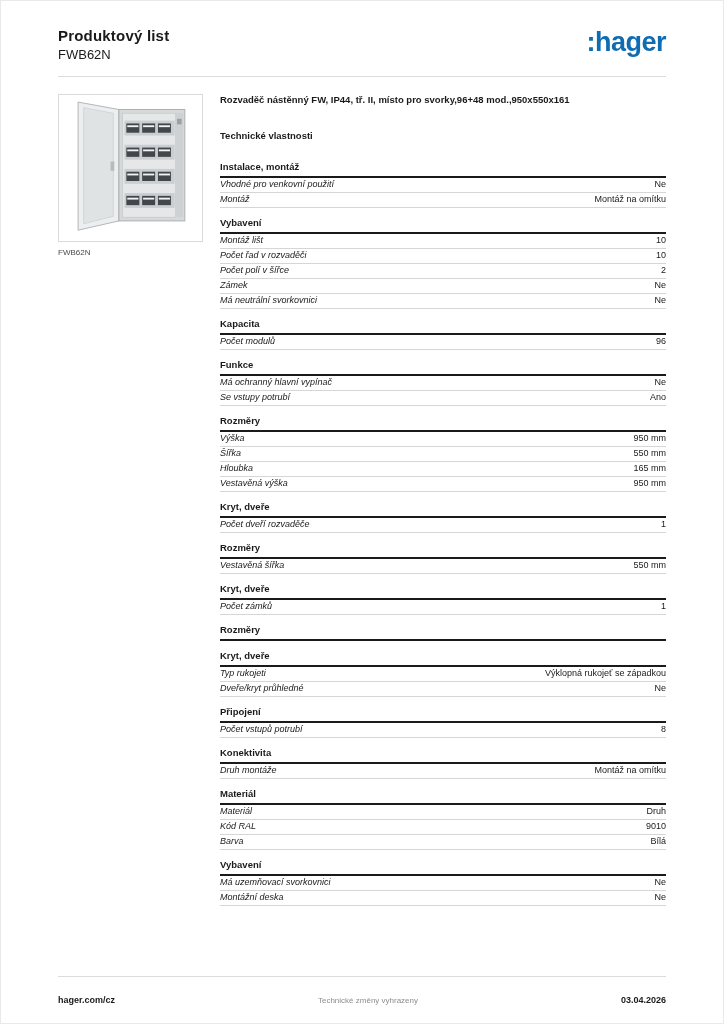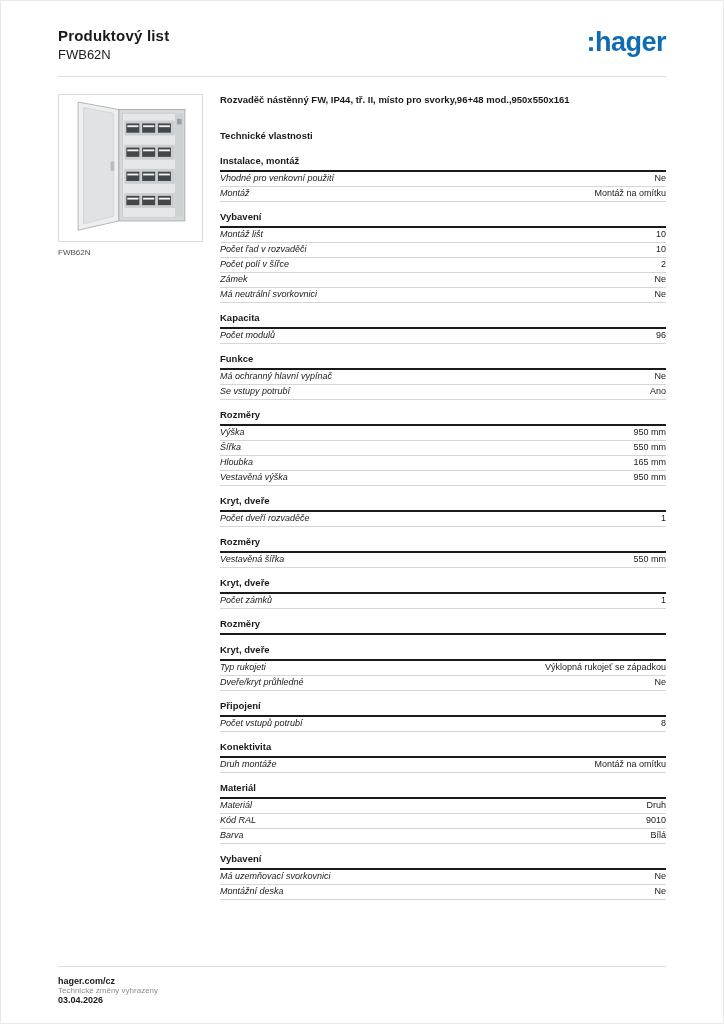--- a/index.html
+++ b/index.html
@@ -17,31 +17,31 @@
   .header-rule { margin:14px 57px 0 57px; border-top:1px solid #dcdcdc; }
   
   .main { display:flex; padding:0 57px; margin-top:17px; align-items:flex-start; }
   .left-col { width:145px; flex:none; margin-right:17px; }
   .image-box { width:145px; height:148px; border:1px solid #dadada; background:#fff; display:flex; align-items:center; justify-content:center; }
   .image-caption { font-size:8px; color:#4a4a4a; margin-top:6px; }
   .right-col { flex:1; min-width:0; }
   .product-title { font-size:9.5px; font-weight:bold; line-height:1.35; }
   .tech-heading { font-size:9.5px; font-weight:bold; margin-top:23px; }
   
-  .sections { margin-top:14px; }
+  .sections { margin-top:20px; }
   .spec-section { margin-top:9px; }
   .section-heading { font-size:9.5px; font-weight:bold; line-height:11px; padding-bottom:4px; border-bottom:2px solid #1a1a1a; }
   .spec-row { display:flex; justify-content:space-between; align-items:baseline; padding:2.5px 0 2px 0; border-bottom:1px solid #d6d6d6; font-size:9px; line-height:9.5px; }
   .spec-label { text-align:right; padding-right:10px;font-style:italic; }
   .spec-value { text-align:right; white-space:nowrap; }
   
   .footer {
     position:absolute; left:57px; right:57px; bottom:18px;
-    border-top:1px solid #dcdcdc; padding-top:9px;
-    display:flex; justify-content:space-between; align-items:baseline;flex-direction:column;
+    border-top:1px solid #dcdcdc; padding-top:18px;
+    display:flex; justify-content:space-between; align-items:baseline;
   }
   .footer-left { font-size:9px; font-weight:bold; text-decoration:none; color:#1a1a1a; }
   .footer-center { font-size:8px; color:#8d8d8d; }
   .footer-right { font-size:9px; font-weight:bold; }
 </style>
 </head>
 <body>
 
 <div class="page">
 

